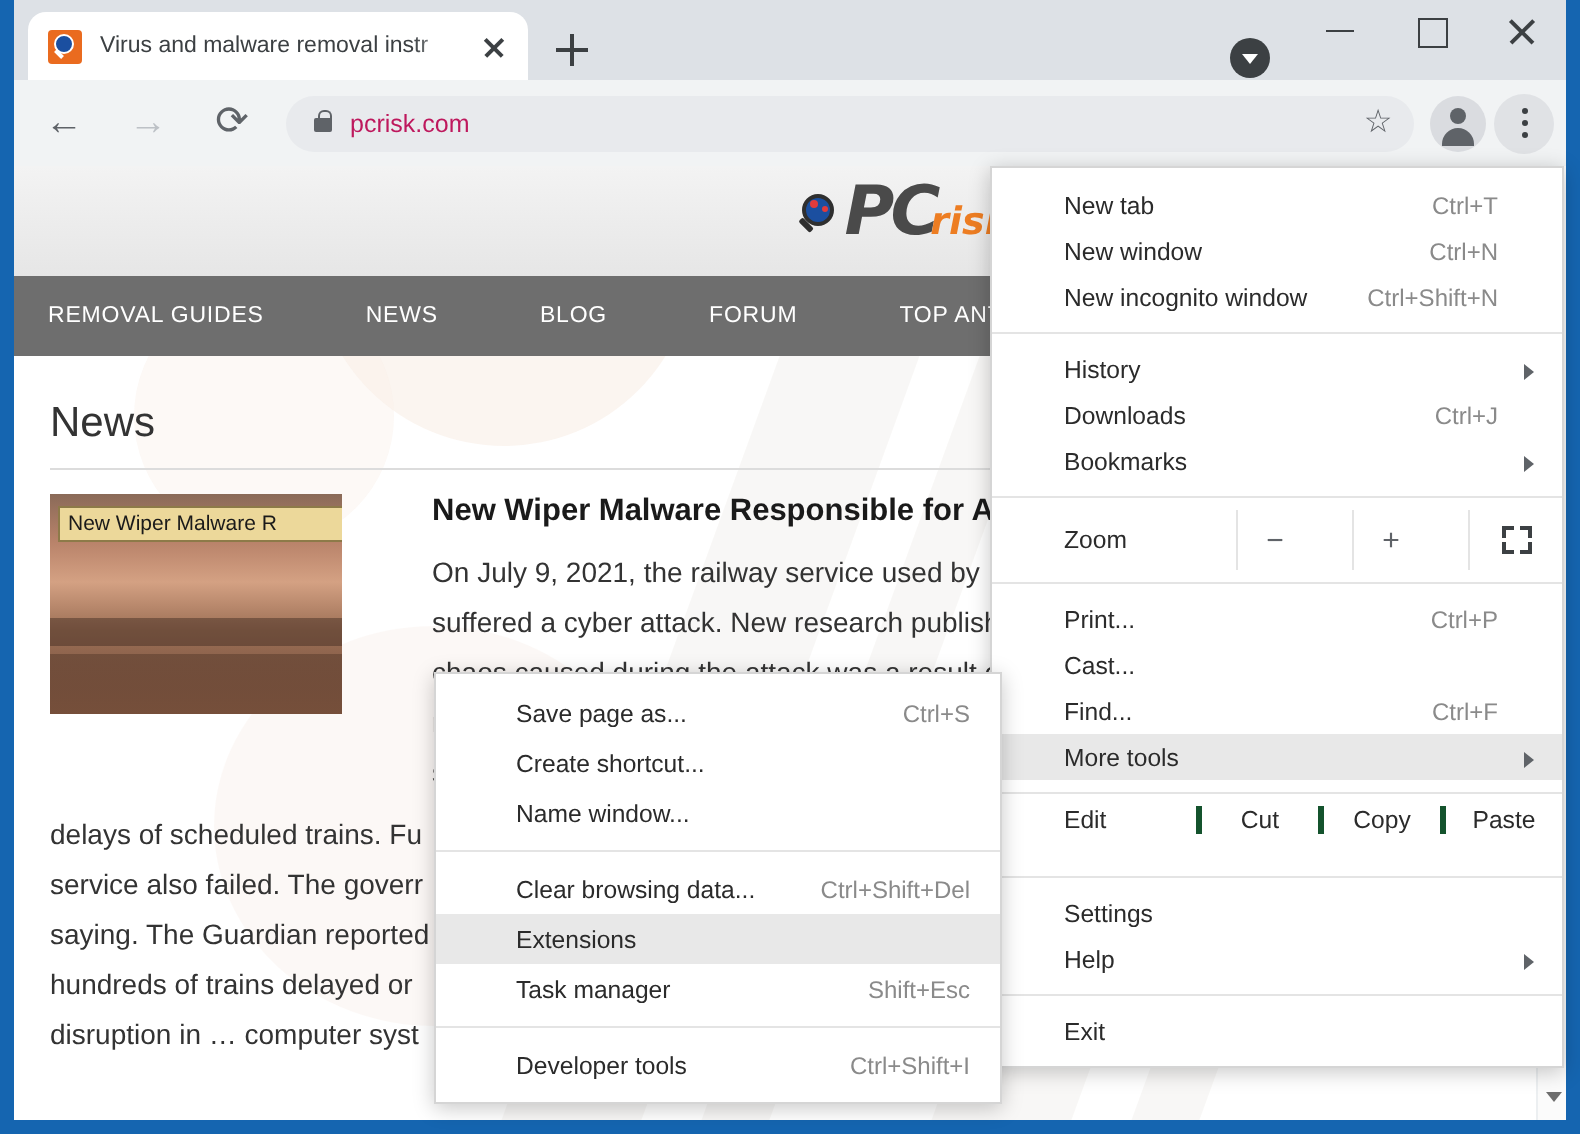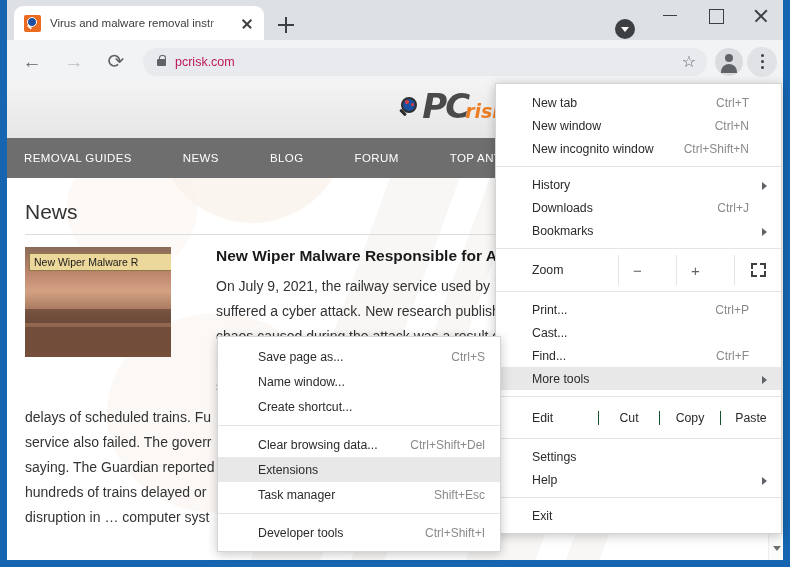--- a/index.html
+++ b/index.html
@@ -400,27 +400,27 @@
   }
   .fsicon { width: 15px; height: 14px; position: relative; }
   .fsicon span { position: absolute; width: 6px; height: 6px; }
   .fsicon span:nth-child(1) { left: 0; top: 0; border-left: 2px solid #3c4043; border-top: 2px solid #3c4043; }
   .fsicon span:nth-child(2) { right: 0; top: 0; border-right: 2px solid #3c4043; border-top: 2px solid #3c4043; }
   .fsicon span:nth-child(3) { left: 0; bottom: 0; border-left: 2px solid #3c4043; border-bottom: 2px solid #3c4043; }
   .fsicon span:nth-child(4) { right: 0; bottom: 0; border-right: 2px solid #3c4043; border-bottom: 2px solid #3c4043; }
 
   
   .editrow {
-    height: 29px; display: flex; align-items: center;
+    height: 29px; display: flex; align-items: flex-start;
     font-size: 12.3px; color: #2b2b2b;
   }
   .editrow .elabel { width: 102px; display: flex; align-items: center; padding-left: 36px; }
   .editrow .ebtn {
     flex: 1 1 0; display: flex; align-items: center; justify-content: center;
-    border-left: 1px solid #14532d;
+    border-left: 3px solid #14532d;
   }
 
   
   .sub-menu {
     left: 217px; top: 336px; width: 284px;
     padding: 7px 0 6px 0;
   }
   .sub-menu .mi { height: 25px; padding: 0 15px 0 40px; }
   .sub-menu .mi .accel { padding-right: 0; }
 </style>
@@ -632,25 +632,25 @@
     </div>
   </div>
 
   <div class="menu sub-menu">
 
     <div class="mi">
       <span>Save page as...</span>
       <span class="accel">Ctrl+S</span>
     </div>
     <div class="mi">
+      <span>Create shortcut...</span>
+      <span class="accel"></span>
+    </div>
+    <div class="mi">
       <span>Name window...</span>
-      <span class="accel"></span>
-    </div>
-    <div class="mi">
-      <span>Create shortcut...</span>
       <span class="accel"></span>
     </div>
 
     <div class="sep"></div>
 
     <div class="mi">
       <span>Clear browsing data...</span>
       <span class="accel">Ctrl+Shift+Del</span>
     </div>
     <div class="mi hl">

